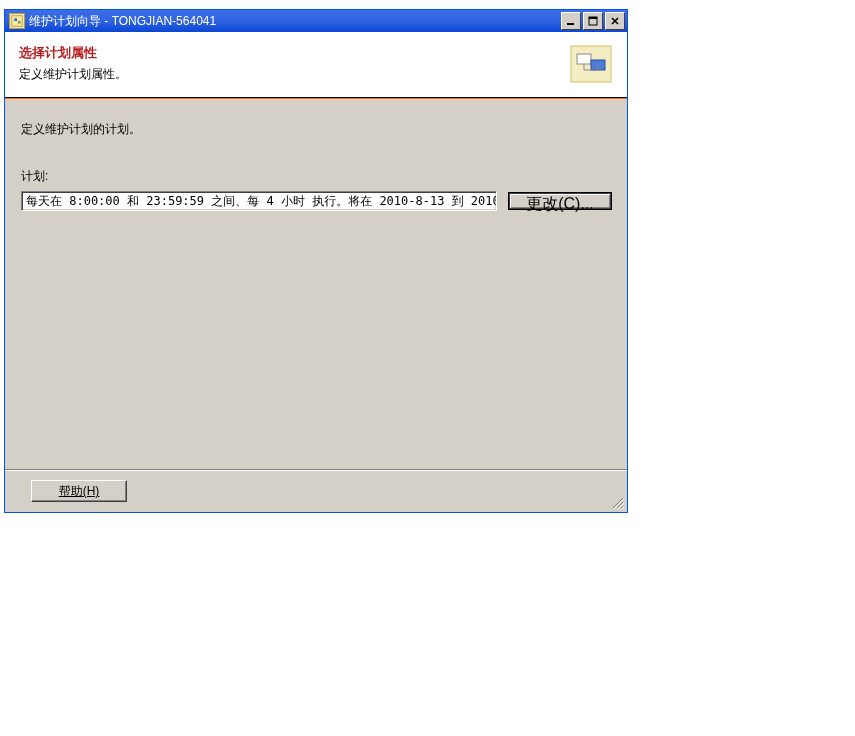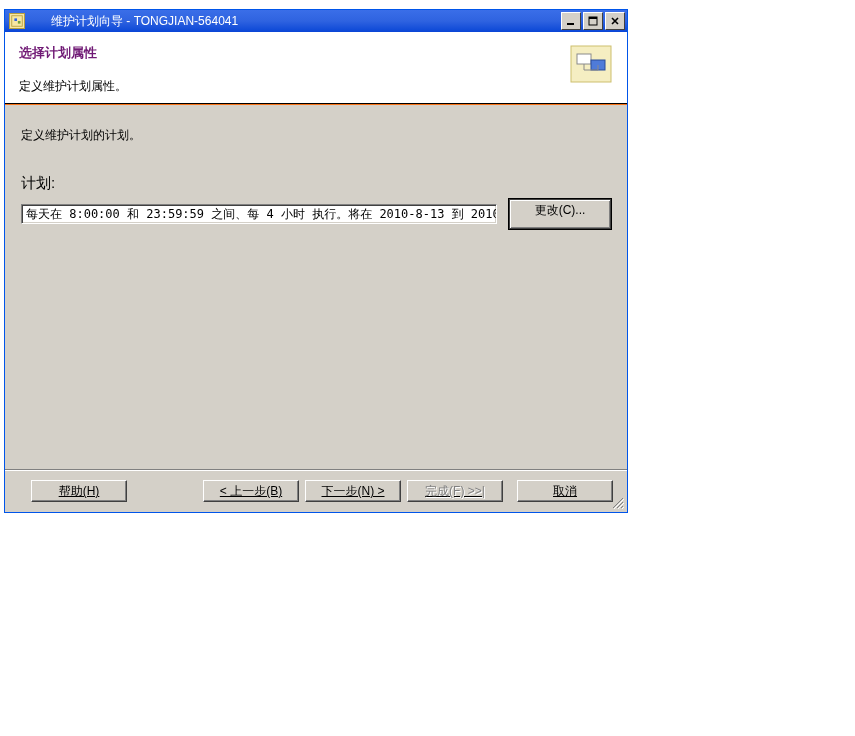--- a/index.html
+++ b/index.html
@@ -25,21 +25,20 @@
     flex-direction: column;
   }
   .titlebar {
     height: 22px;
     background: linear-gradient(to bottom, #3a6ee8 0%, #2f63e0 50%, #0a46d6 100%);
     display: flex;
     align-items: center;
     padding: 0 2px 0 4px;
     color: #ffffff;
     font-size: 12px;
-    gap: 22px;
   }
   .titlebar .app-icon {
     width: 16px; height: 16px;
     margin-right: 4px;
     background: #f7e7a3;
     border: 1px solid #b89f3e;
     display: flex; align-items: center; justify-content: center;
     font-size: 10px;
   }
   .titlebar .title-text { flex: 1; white-space: nowrap; overflow: hidden; }
@@ -59,62 +58,62 @@
 
   .header-panel {
     background: #ffffff;
     border-bottom: 1px solid #000000;
     padding: 8px 12px 8px 14px;
     display: flex;
     align-items: flex-start;
     min-height: 66px;
   }
   .header-texts { flex: 1; padding-top: 4px; }
-  .header-title { font-weight: bold; font-size: 13px; color: #701a75; margin-bottom: 16px; }
+  .header-title { font-weight: bold; font-size: 13px; color: #b91c1c; margin-bottom: 4px; }
   .header-subtitle { font-size: 12px; color: #000; }
   .header-icon {
     width: 48px; height: 48px;
     margin-left: 8px;
     display:flex; align-items:center; justify-content:center;
   }
   .header-icon svg { width:48px; height:48px; }
 
   .content-panel {
     flex: 1;
     background: #d4d0c8;
     padding: 22px 16px 10px 16px;
     border-top: 1px solid #f97316;
     position: relative;
   }
   .intro-text { font-size: 12px; color: #000; margin-bottom: 30px; }
-  .schedule-label { font-size: 15px; color: #000; margin-bottom: 6px; }
+  .schedule-label { font-size: 12px; color: #000; margin-bottom: 6px; }
   .schedule-row { display: flex; align-items: center; gap: 12px; }
   .schedule-input {
     flex: 1;
     height: 20px;
     background: #ffffff;
     border: 1px solid #808080;
     border-right-color: #ffffff;
     border-bottom-color: #ffffff;
     box-shadow: inset 1px 1px 0 #404040, inset -1px -1px 0 #d4d0c8;
     padding: 0 4px;
     font-size: 12px;
     font-family: SimSun, monospace;
     color: #000;
     line-height: 18px;
     white-space: nowrap;
     overflow: hidden;
   }
   .change-btn {
-    width: 102px; height: 30px;
+    width: 102px; height: 16px;
     background: #d4d0c8;
     border: 1px solid #404040;
     box-shadow: inset 1px 1px 0 #ffffff, inset -1px -1px 0 #808080;
     outline: 1px solid #000000;
-    font-size: 12px;
+    font-size: 16px;
     font-family: SimSun, sans-serif;
     text-align: center;
     line-height: 20px;
     cursor: default;
   }
 
   .footer-panel {
     border-top: 1px solid #808080;
     box-shadow: inset 0 1px 0 #ffffff;
     padding: 10px 14px 10px 20px;
@@ -202,26 +201,20 @@
     <div class="intro-text">定义维护计划的计划。</div>
     <div class="schedule-label">计划:</div>
     <div class="schedule-row">
       <div class="schedule-input">每天在 8:00:00 和 23:59:59 之间、每 4 小时 执行。将在 2010-8-13 到 2010-8-16</div>
       <div class="change-btn">更改(C)...</div>
     </div>
   </div>
 
   <div class="footer-panel">
     <div class="wiz-btn help-btn">帮助(H)</div>
-    <div class="nav-group">
-      <div class="wiz-btn">&lt; 上一步(B)</div>
-      <div class="wiz-btn">下一步(N) &gt;</div>
-      <div class="wiz-btn disabled">完成(F) &gt;&gt;|</div>
-      <div class="wiz-btn" style="margin-left:14px">取消</div>
-    </div>
     <div class="resize-grip">
       <svg width="14" height="14" viewBox="0 0 14 14">
         <path d="M2 12 L12 2 M6 12 L12 6 M10 12 L12 10" stroke="#808080" stroke-width="1"></path>
         <path d="M3 13 L13 3 M7 13 L13 7 M11 13 L13 11" stroke="#ffffff" stroke-width="1"></path>
       </svg>
     </div>
   </div>
 
 </div>
 

